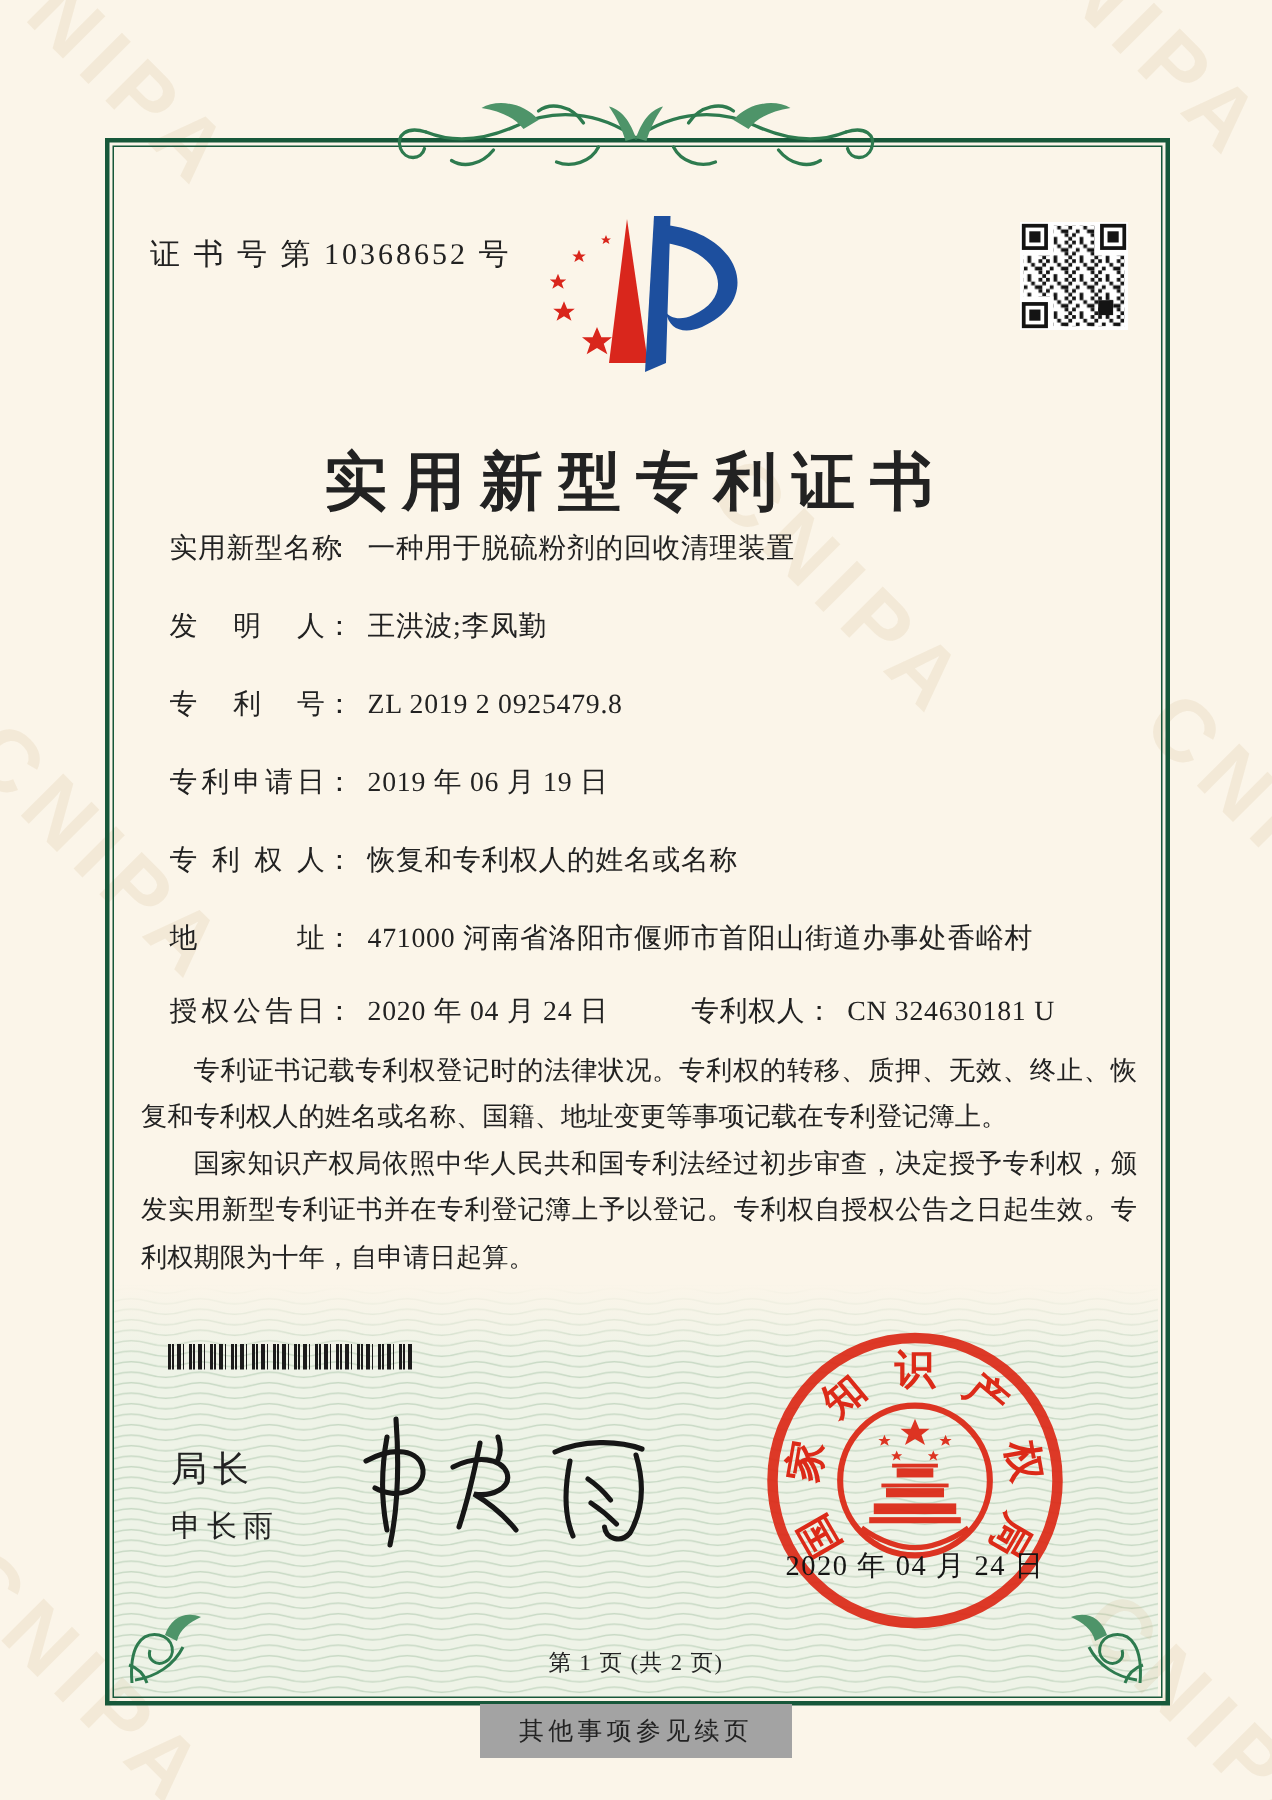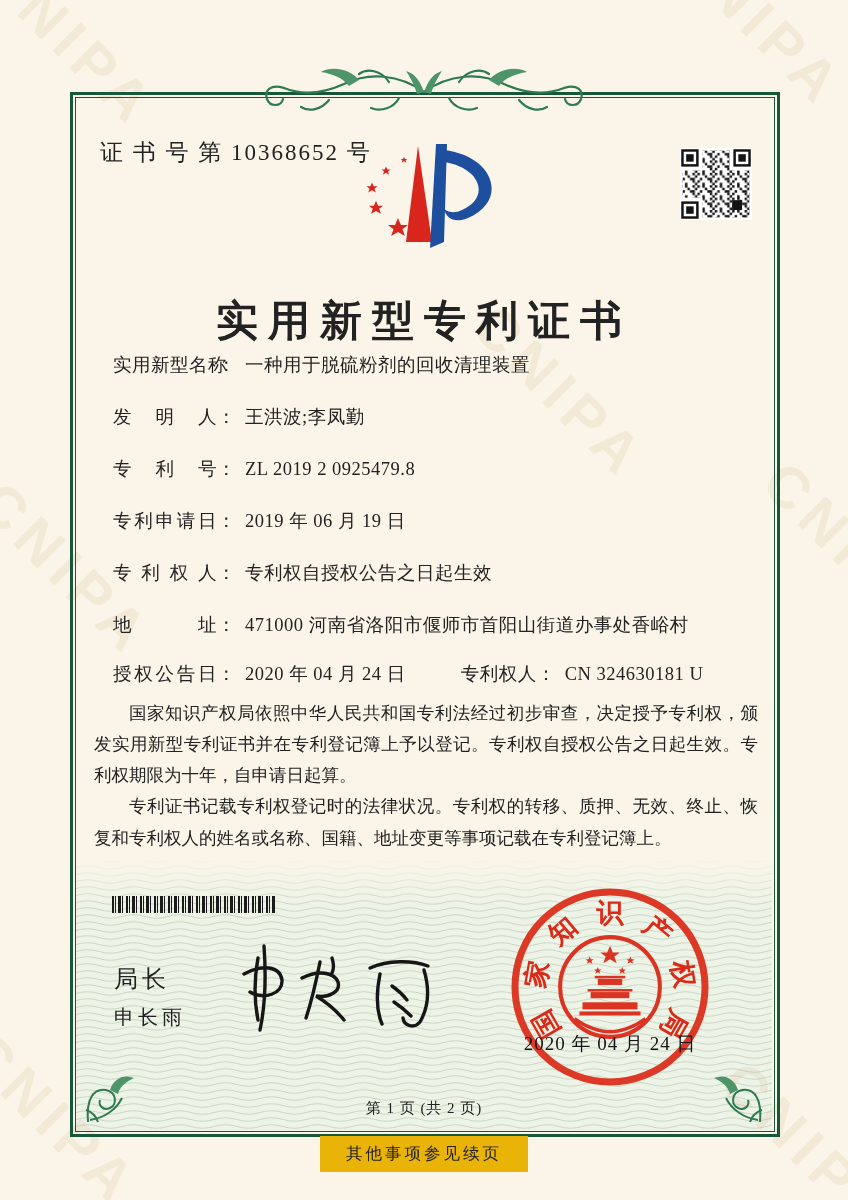--- a/index.html
+++ b/index.html
@@ -22,21 +22,21 @@
   
   .band{position:absolute;left:76px;top:857px;width:696px;height:274px;z-index:1;}
   .band-fade{position:absolute;left:0;top:0;right:0;height:48px;
              background:linear-gradient(#fbf5e9,rgba(251,245,233,0));}
 
   .ornament-top{position:absolute;left:209px;top:60px;z-index:4;}
   .corner-fl{position:absolute;z-index:4;}
   .corner-bl{left:80px;top:1052px;}
   .corner-br{left:708px;top:1052px;transform:scaleX(-1);}
 
-  .cert-no{position:absolute;left:100px;top:137px;font-size:23px;letter-spacing:2px;z-index:5;}
+  .cert-no{position:absolute;left:100px;top:156px;font-size:20px;letter-spacing:2px;z-index:5;}
   .logo{position:absolute;left:352px;top:140px;z-index:5;}
   .qr{position:absolute;left:680px;top:148px;z-index:5;background:#fff;}
   .title{position:absolute;left:0;right:0;top:249px;text-align:center;font-size:42px;
          font-weight:bold;letter-spacing:10px;z-index:5;margin-top:44px;}
 
   .frow{position:absolute;left:113px;font-size:18.5px;letter-spacing:0.5px;white-space:nowrap;z-index:5;}
   .flabel{display:inline-block;width:104px;text-align:justify;text-align-last:justify;}
   .fcolon{display:inline-block;margin-right:9px;}
   .g2{margin-left:50px;}
 
@@ -57,21 +57,21 @@
   .seal-ring{position:absolute;left:0;top:0;}
   .seal-emblem{position:absolute;left:50%;top:50%;transform:translate(-50%,-50%);}
   .seal-char{position:absolute;left:50%;top:50%;width:32px;height:32px;margin:-16px;
              display:flex;align-items:center;justify-content:center;font-size:27px;
              font-weight:bold;color:#dc2a18;}
   .seal-date{position:absolute;left:498px;top:1031px;width:224px;text-align:center;
              font-size:19px;letter-spacing:1px;color:#151515;z-index:7;}
 
   .page-info{position:absolute;left:0;right:0;top:1099px;text-align:center;font-size:15px;
              letter-spacing:1px;z-index:5;}
-  .note{position:absolute;left:50%;transform:translateX(-50%);top:1136px;background:#eab308;
+  .note{position:absolute;left:50%;transform:translateX(-50%);top:1136px;background:#a3a3a3;
         padding:7px 26px;font-size:16.5px;letter-spacing:3px;z-index:5;white-space:nowrap;}
 </style>
 </head>
 <body>
 
 <div class="page">
 
   <div class="wm wm1">CNIPA</div>
   <div class="wm wm2">CNIPA</div>
   <div class="wm wm3">CNIPA</div>
@@ -203,33 +203,33 @@
   <div class="frow" style="top:404px">
     <span class="flabel">发明人</span><span class="fcolon">：</span><span class="fvalue">王洪波;李凤勤</span>
   </div>
   <div class="frow" style="top:456px">
     <span class="flabel">专利号</span><span class="fcolon">：</span><span class="fvalue">ZL 2019 2 0925479.8</span>
   </div>
   <div class="frow" style="top:508px">
     <span class="flabel">专利申请日</span><span class="fcolon">：</span><span class="fvalue">2019 年 06 月 19 日</span>
   </div>
   <div class="frow" style="top:560px">
-    <span class="flabel">专利权人</span><span class="fcolon">：</span><span class="fvalue">专利权自授权公告之日起生效</span>
+    <span class="flabel">专利权人</span><span class="fcolon">：</span><span class="fvalue">恢复和专利权人的姓名或名称</span>
   </div>
   <div class="frow" style="top:612px">
     <span class="flabel">地址</span><span class="fcolon">：</span><span class="fvalue">471000 河南省洛阳市偃师市首阳山街道办事处香峪村</span>
   </div>
   <div class="frow" style="top:661px">
     <span><span class="flabel">授权公告日</span><span class="fcolon">：</span><span class="fvalue">2020 年 04 月 24 日</span></span>
     <span class="g2"><span>专利权人</span><span class="fcolon">：</span><span class="fvalue">CN 324630181 U</span></span>
   </div>
 
   <div class="body-text">
+    <p>专利证书记载专利权登记时的法律状况。专利权的转移、质押、无效、终止、恢复和专利权人的姓名或名称、国籍、地址变更等事项记载在专利登记簿上。</p>
     <p>国家知识产权局依照中华人民共和国专利法经过初步审查，决定授予专利权，颁发实用新型专利证书并在专利登记簿上予以登记。专利权自授权公告之日起生效。专利权期限为十年，自申请日起算。</p>
-    <p>专利证书记载专利权登记时的法律状况。专利权的转移、质押、无效、终止、恢复和专利权人的姓名或名称、国籍、地址变更等事项记载在专利登记簿上。</p>
   </div>
 
   <div class="barcode"></div>
 
   <div class="director-title">局长</div>
   <div class="director-name">申长雨</div>
 
   <svg class="signature" width="225" height="98" viewBox="0 0 225 98">
     <g stroke="#161616" fill="none" stroke-width="3.4" stroke-linecap="round">
       <path d="M30,18 C26,40 26,60 30,80"></path>

